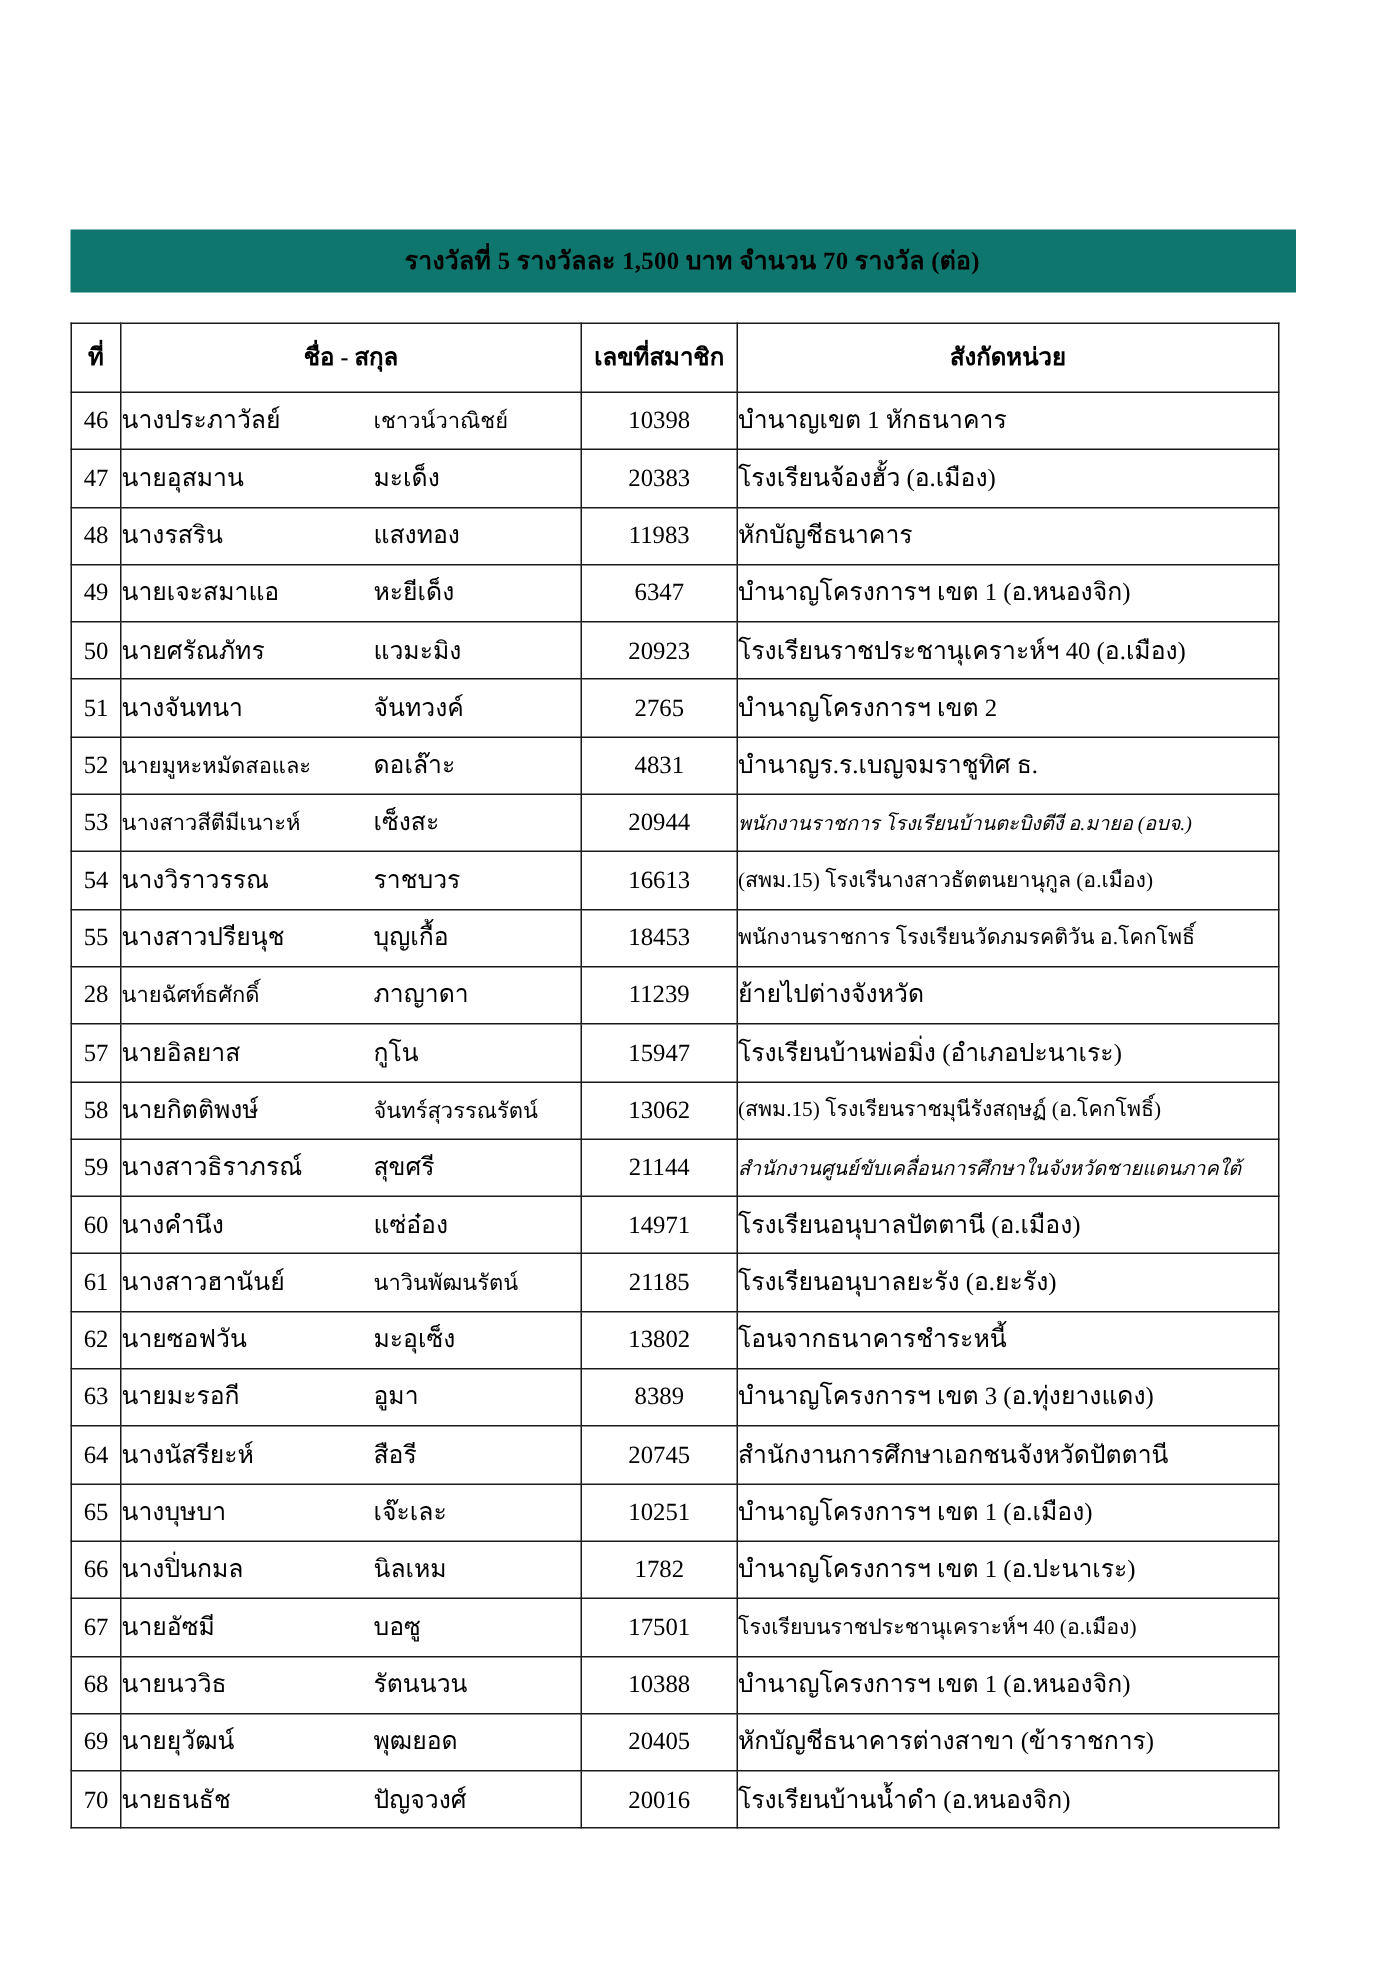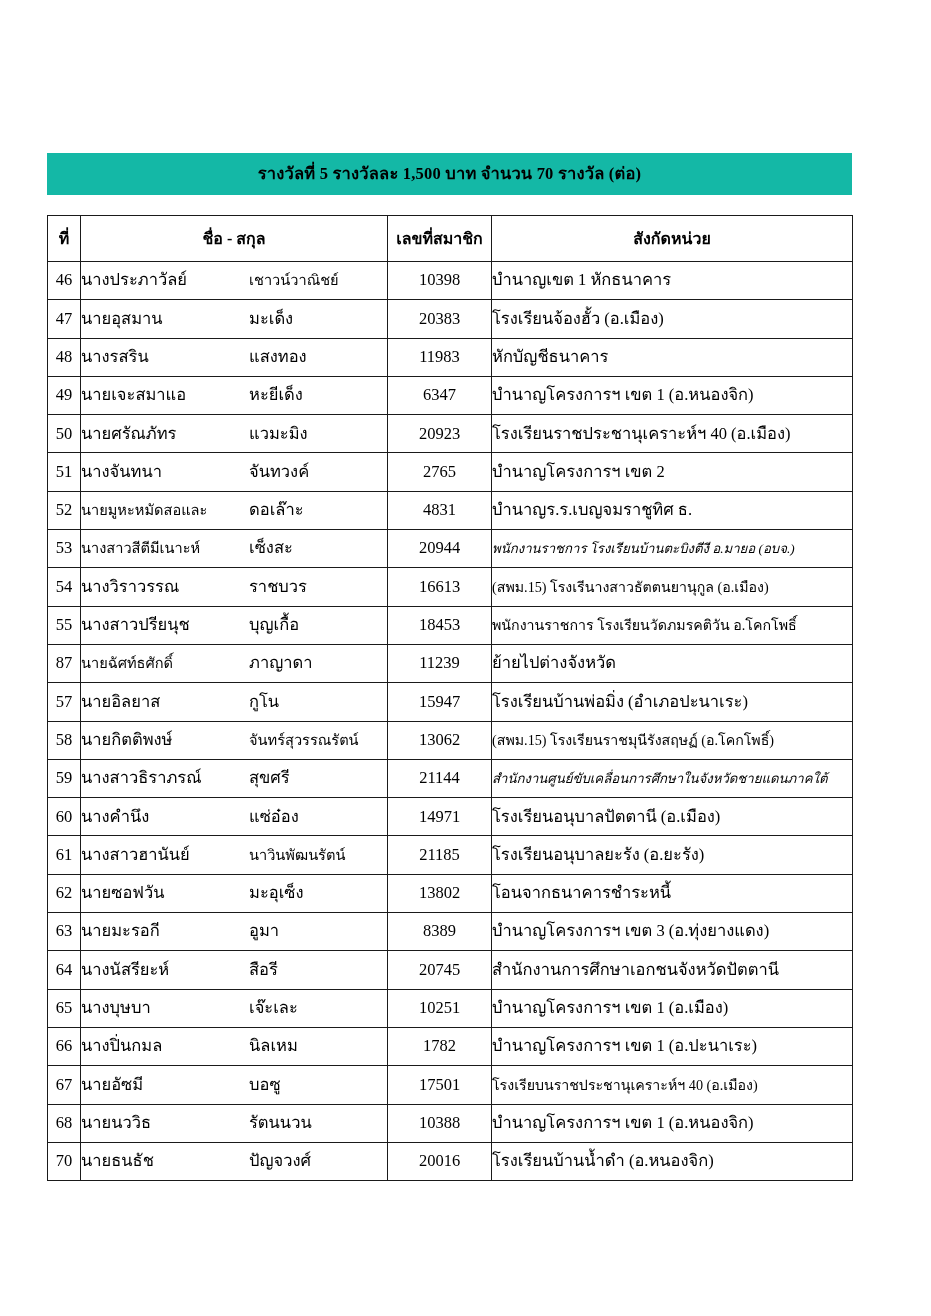--- a/index.html
+++ b/index.html
@@ -126,21 +126,21 @@
     display: inline-block;
     white-space: nowrap;
   }
   .nm-last.tight { font-size: 14.6px; }
 </style>
 </head>
 <body>
 
 <div class="page">
 
-  <div class="banner" style="background: #14b8a6;">
+  <div class="banner" style="background: #0f766e; padding-left: 12px;">
     <div class="banner-title">รางวัลที่ 5 รางวัลละ 1,500 บาท จำนวน 70 รางวัล (ต่อ)</div>
   </div>
 
   <div class="tbl-wrap">
     <table class="grid">
       <colgroup>
         <col class="c-no">
         <col class="c-name">
         <col class="c-mem">
         <col class="c-unit">
@@ -258,21 +258,21 @@
             <td class="cell-name">
               <div class="nm-grid">
                 <span class="nm-first">นางสาวปรียนุช</span>
                 <span class="nm-last">บุญเกื้อ</span>
               </div>
             </td>
             <td class="cell-mem">18453</td>
             <td class="cell-unit small">พนักงานราชการ โรงเรียนวัดภมรคติวัน อ.โคกโพธิ์</td>
           </tr>
           <tr>
-            <td class="cell-no">87</td>
+            <td class="cell-no">28</td>
             <td class="cell-name">
               <div class="nm-grid">
                 <span class="nm-first tight">นายฉัศท์ธศักดิ์</span>
                 <span class="nm-last">ภาญาดา</span>
               </div>
             </td>
             <td class="cell-mem">11239</td>
             <td class="cell-unit">ย้ายไปต่างจังหวัด</td>
           </tr>
           <tr>
@@ -399,20 +399,31 @@
           <tr>
             <td class="cell-no">68</td>
             <td class="cell-name">
               <div class="nm-grid">
                 <span class="nm-first">นายนววิธ</span>
                 <span class="nm-last">รัตนนวน</span>
               </div>
             </td>
             <td class="cell-mem">10388</td>
             <td class="cell-unit">บำนาญโครงการฯ เขต 1 (อ.หนองจิก)</td>
+          </tr>
+          <tr>
+            <td class="cell-no">69</td>
+            <td class="cell-name">
+              <div class="nm-grid">
+                <span class="nm-first">นายยุวัฒน์</span>
+                <span class="nm-last">พุฒยอด</span>
+              </div>
+            </td>
+            <td class="cell-mem">20405</td>
+            <td class="cell-unit">หักบัญชีธนาคารต่างสาขา (ข้าราชการ)</td>
           </tr>
           <tr>
             <td class="cell-no">70</td>
             <td class="cell-name">
               <div class="nm-grid">
                 <span class="nm-first">นายธนธัช</span>
                 <span class="nm-last">ปัญจวงศ์</span>
               </div>
             </td>
             <td class="cell-mem">20016</td>

